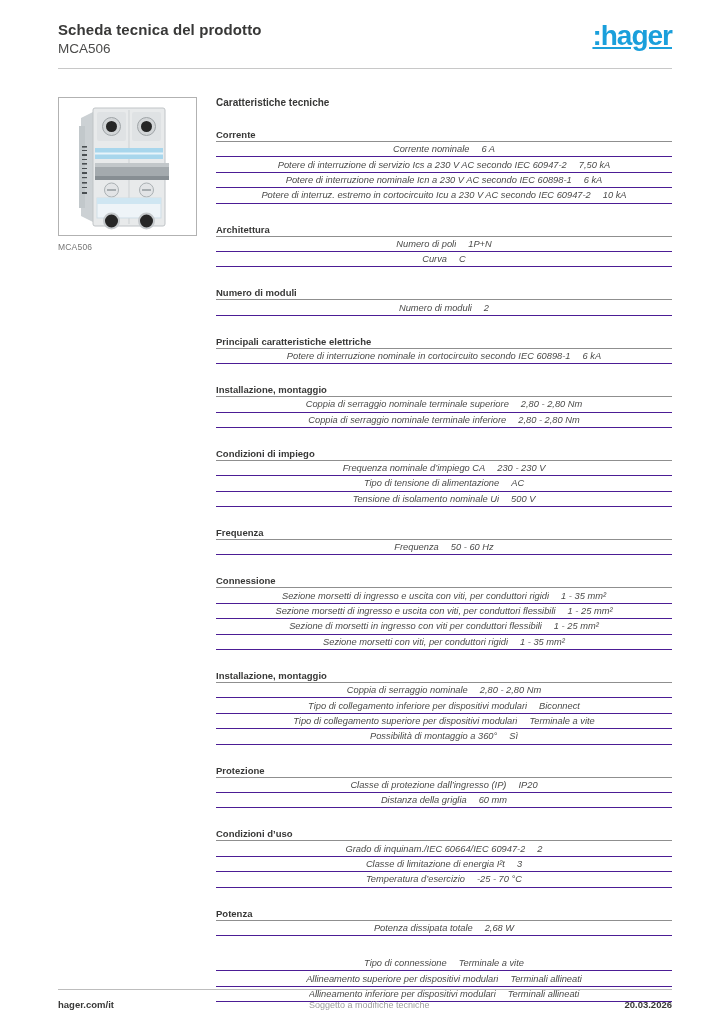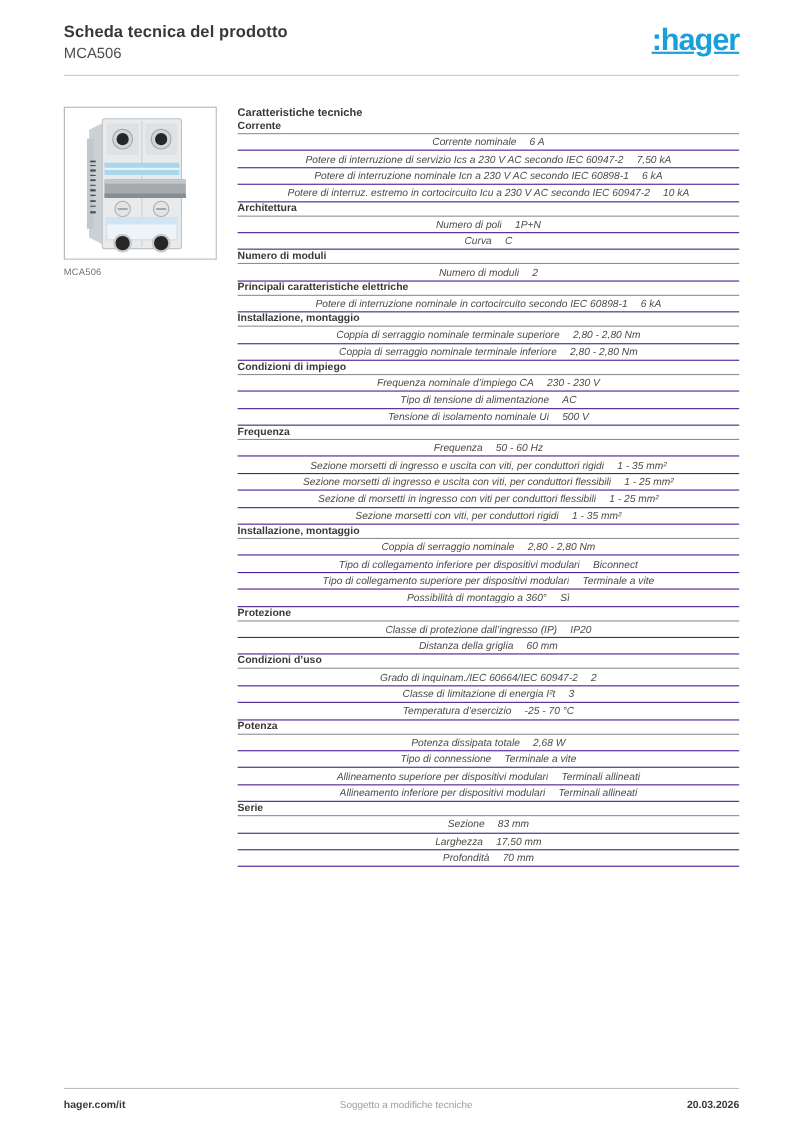--- a/index.html
+++ b/index.html
@@ -20,21 +20,21 @@
   
   main{display:flex;align-items:flex-start;padding:28px 52px 0 58px;gap:19px;}
   .left-col{flex:0 0 139px;width:139px;}
   .product-figure{width:137px;height:137px;border:1px solid #b2b2b2;background:#fff;box-sizing:content-box;margin:0;}
   .product-figure svg{display:block;width:100%;height:100%;}
   .product-caption{font-size:8.5px;color:#757575;margin-top:6px;letter-spacing:.2px;}
 
   
   .specs{flex:1;min-width:0;}
   .specs-heading{font-size:10px;font-weight:bold;margin:0;line-height:12px;color:#383837;}
-  .section{margin-top:0;}
+  .section{margin-top:20px;}
   .section-title{font-size:9.5px;font-weight:bold;line-height:12px;color:#383837;border-bottom:1px solid #8f8f8f;}
   .row{display:flex;justify-content:center;align-items:center;height:14.4px;border-bottom:1px solid #4c1d95;font-style:italic;}
   .row .label{font-size:9.3px;color:#4b4b4a;white-space:nowrap;overflow:hidden;}
   .row .value{font-size:9.3px;color:#4b4b4a;white-space:nowrap;padding-left:12px;text-align:right;}
 
   
   footer{position:absolute;left:58px;right:52px;bottom:14px;}
   .footer-rule{border-top:1px solid #bdbdbd;height:0;}
   .footer-row{display:flex;justify-content:space-between;align-items:baseline;margin-top:9px;}
   .footer-website{font-size:9.5px;font-weight:bold;color:#383837;text-decoration:none;}
@@ -214,20 +214,21 @@
     <div class="section-title">Frequenza</div>
     <div class="rows">
   <div class="row">
     <span class="label">Frequenza</span>
     <span class="value">50 - 60 Hz</span>
   </div>
 </div>
   </div>
 
   <div class="section">
+    <div class="section-title">Connessione</div>
     <div class="rows">
   <div class="row">
     <span class="label">Sezione morsetti di ingresso e uscita con viti, per conduttori rigidi</span>
     <span class="value">1 - 35 mm²</span>
   </div>
 
   <div class="row">
     <span class="label">Sezione morsetti di ingresso e uscita con viti, per conduttori flessibili</span>
     <span class="value">1 - 25 mm²</span>
   </div>

